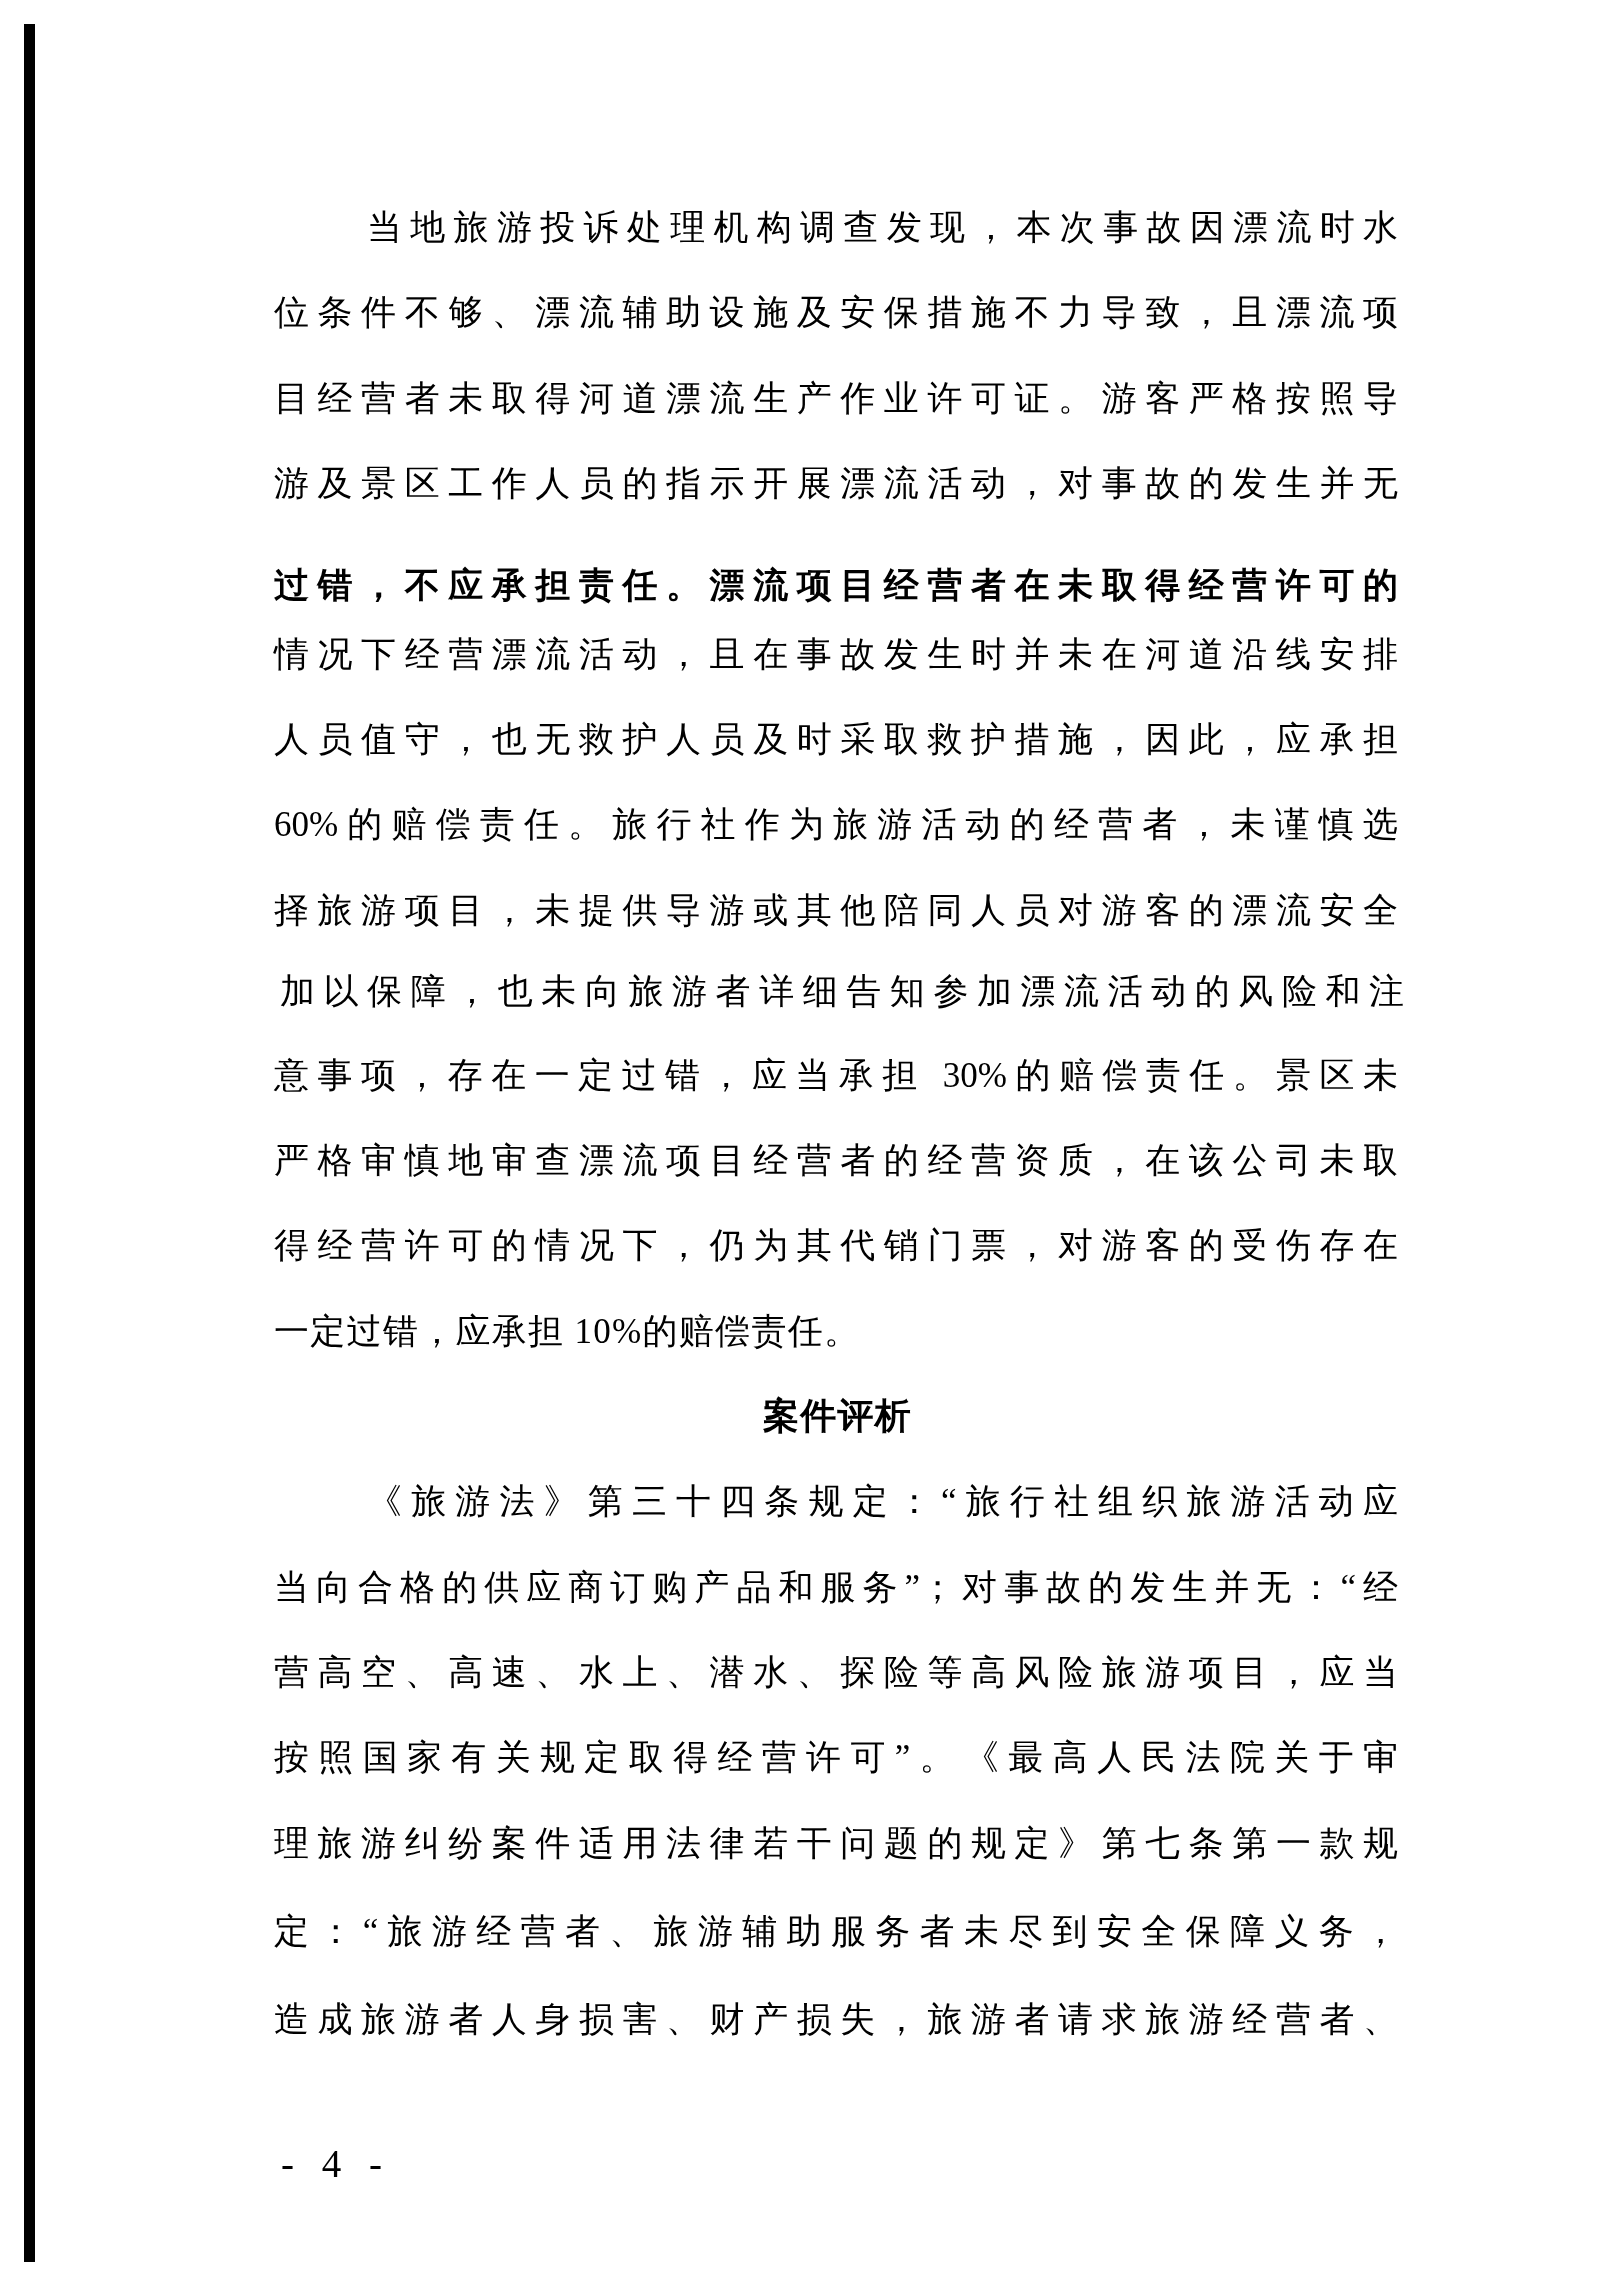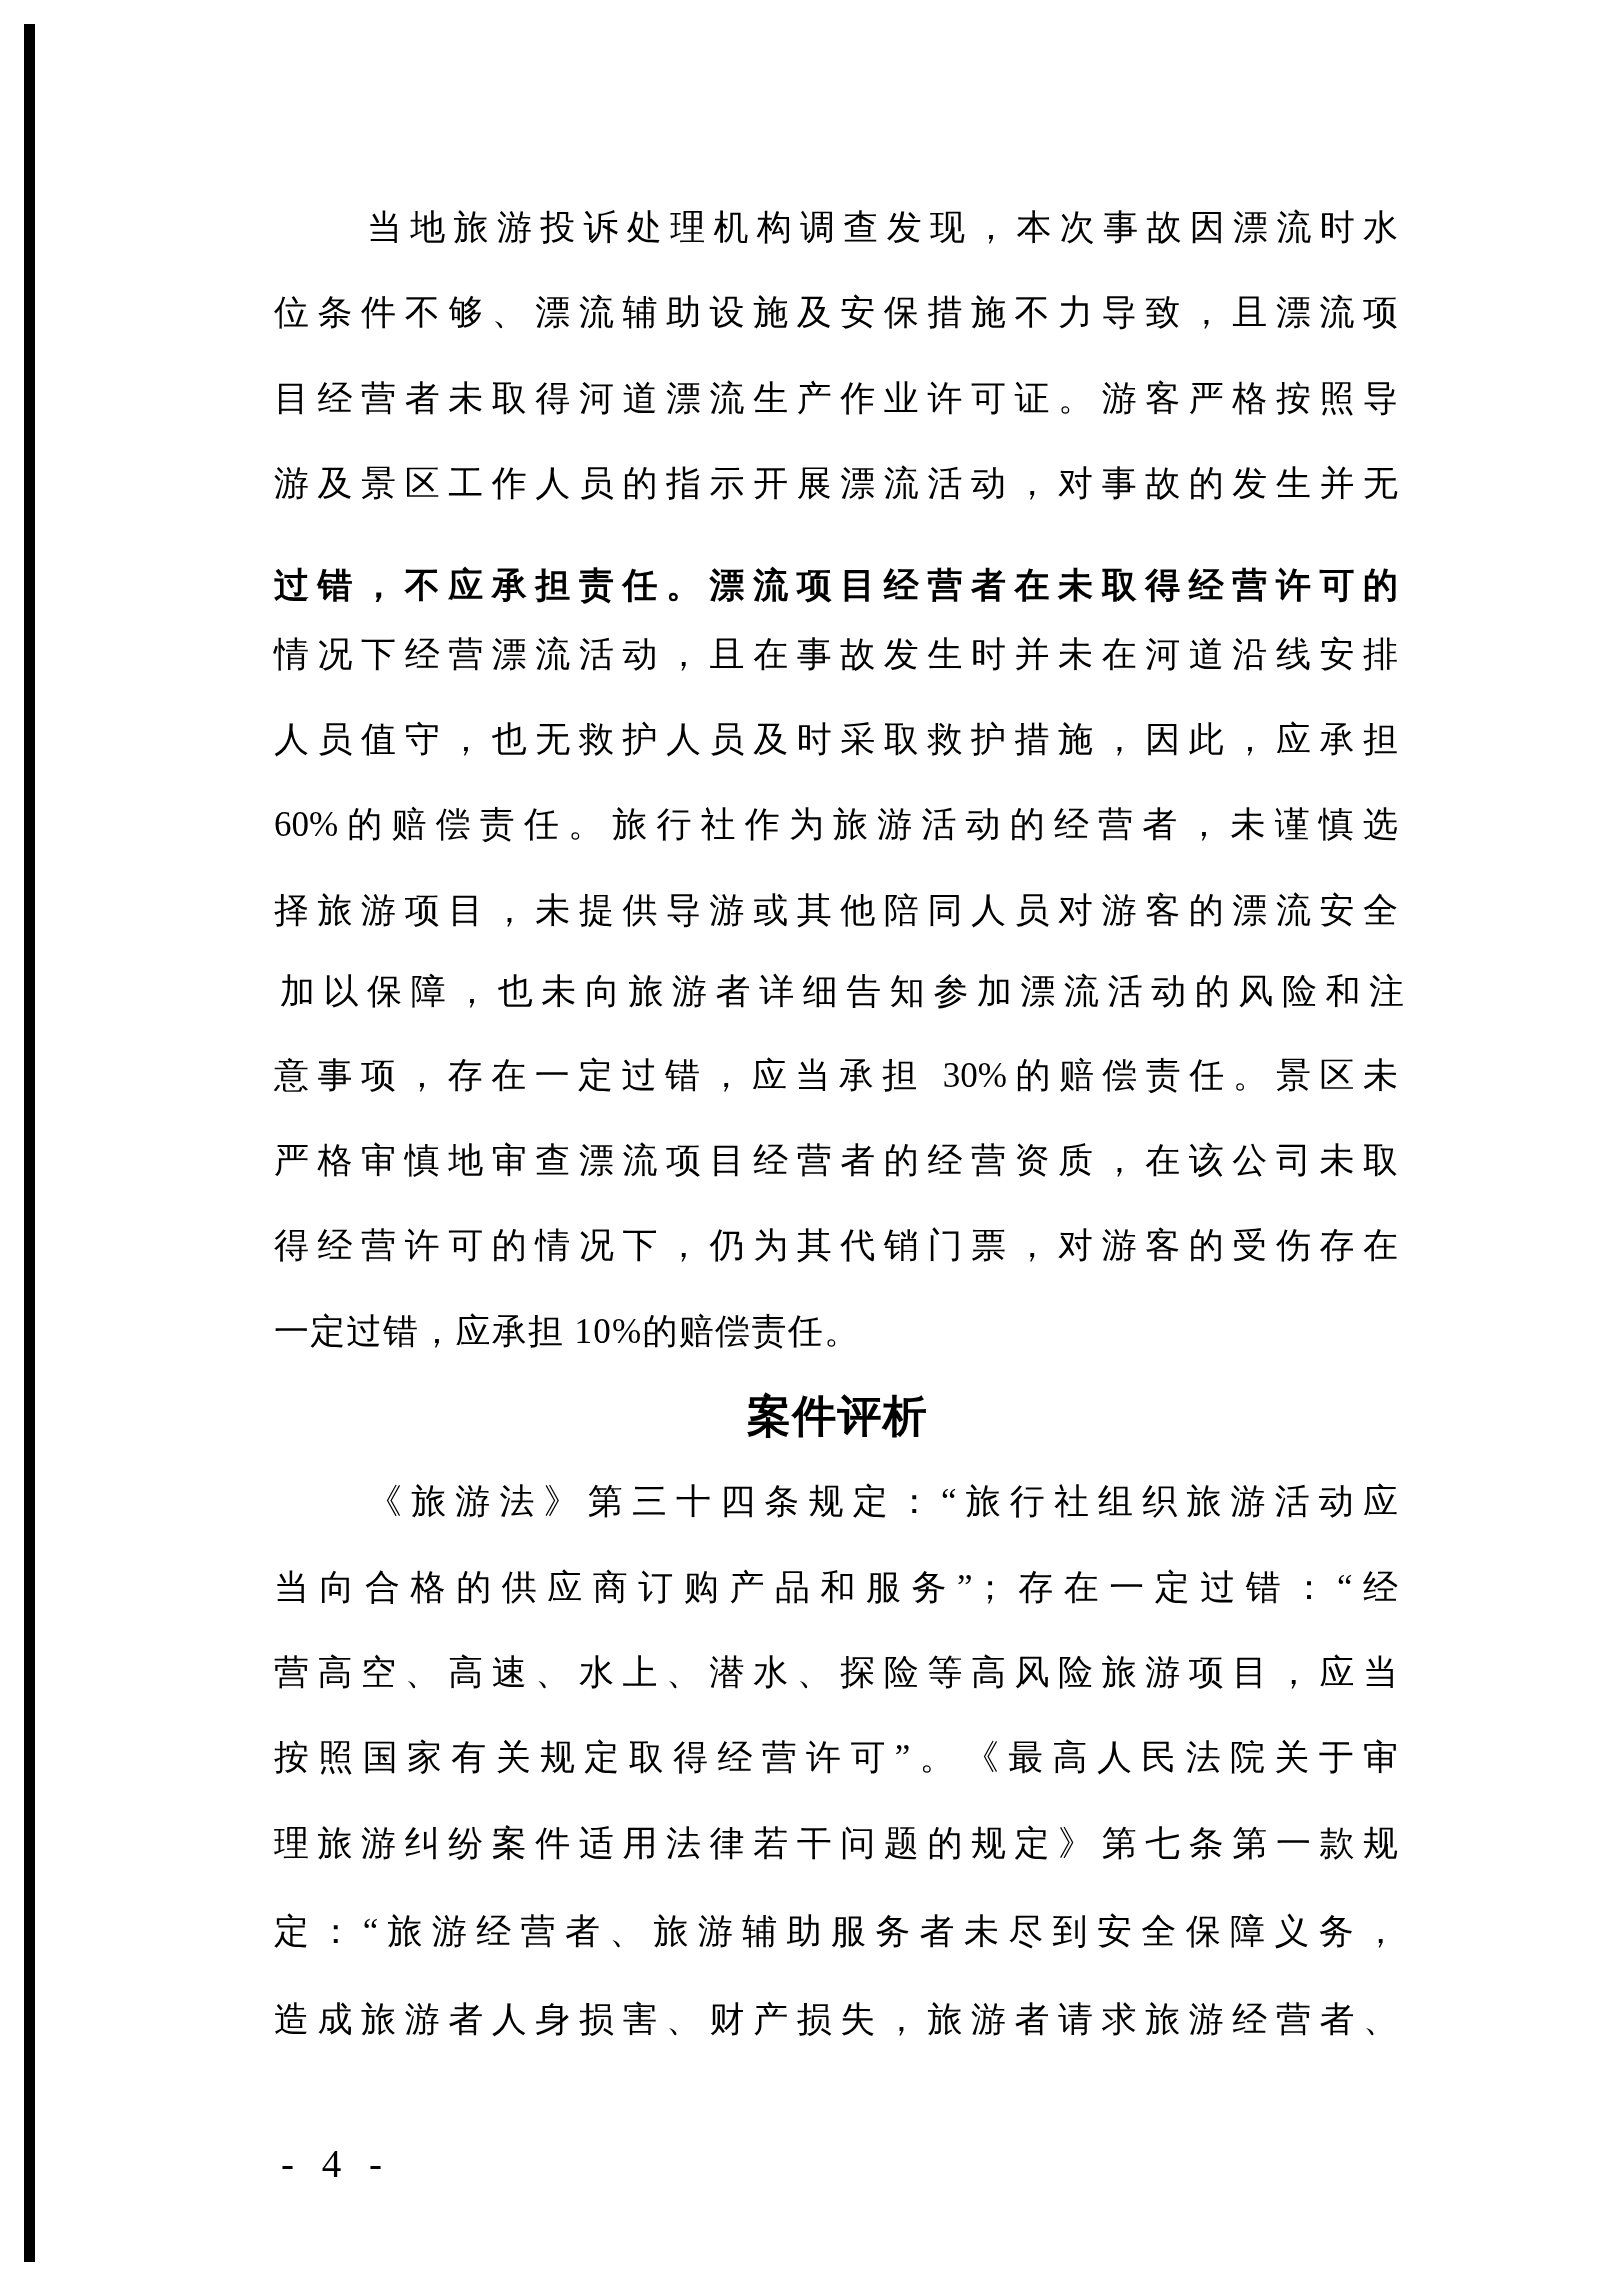--- a/index.html
+++ b/index.html
@@ -52,21 +52,21 @@
   }
   .heading {
     position: absolute;
     left: 0;
     top: 1416px;
     width: 1616px;
     transform: translateY(-50%);
     text-align: center;
     font-family: "DejaVu Sans", "Liberation Sans", sans-serif;
     font-weight: bold;
-    font-size: 44px;
+    font-size: 36px;
     letter-spacing: 1.3px;
     padding-left: 59px;
     box-sizing: border-box;
   }
   .page-number {
     position: absolute;
     left: 281px;
     top: 2163px;
     transform: translateY(-50%);
     font-family: "Liberation Serif", "DejaVu Serif", serif;
@@ -94,21 +94,21 @@
   <div class="line" style="top:1076px;">意事项，存在一定过错，应当承担 30%的赔偿责任。景区未</div>
   <div class="line" style="top:1161px;">严格审慎地审查漂流项目经营者的经营资质，在该公司未取</div>
   <div class="line" style="top:1246px;">得经营许可的情况下，仍为其代销门票，对游客的受伤存在</div>
   <div class="line last" style="top:1332px;">一定过错，应承担 10%的赔偿责任。</div>
 </div>
 
 <div class="heading">案件评析</div>
 
 <div class="text-block" style="top:0;">
   <div class="line indent" style="top:1502px;">《旅游法》第三十四条规定：“旅行社组织旅游活动应</div>
-  <div class="line" style="top:1588px;">当向合格的供应商订购产品和服务”；存在一定过错：“经</div>
+  <div class="line" style="top:1588px;">当向合格的供应商订购产品和服务”；对事故的发生并无：“经</div>
   <div class="line" style="top:1673px;">营高空、高速、水上、潜水、探险等高风险旅游项目，应当</div>
   <div class="line" style="top:1758px;">按照国家有关规定取得经营许可”。《最高人民法院关于审</div>
   <div class="line" style="top:1844px;">理旅游纠纷案件适用法律若干问题的规定》第七条第一款规</div>
   <div class="line" style="top:1932px;">定：“旅游经营者、旅游辅助服务者未尽到安全保障义务，</div>
   <div class="line" style="top:2020px;">造成旅游者人身损害、财产损失，旅游者请求旅游经营者、</div>
 </div>
 
 <div class="page-number">- 4 -</div>
 
 

